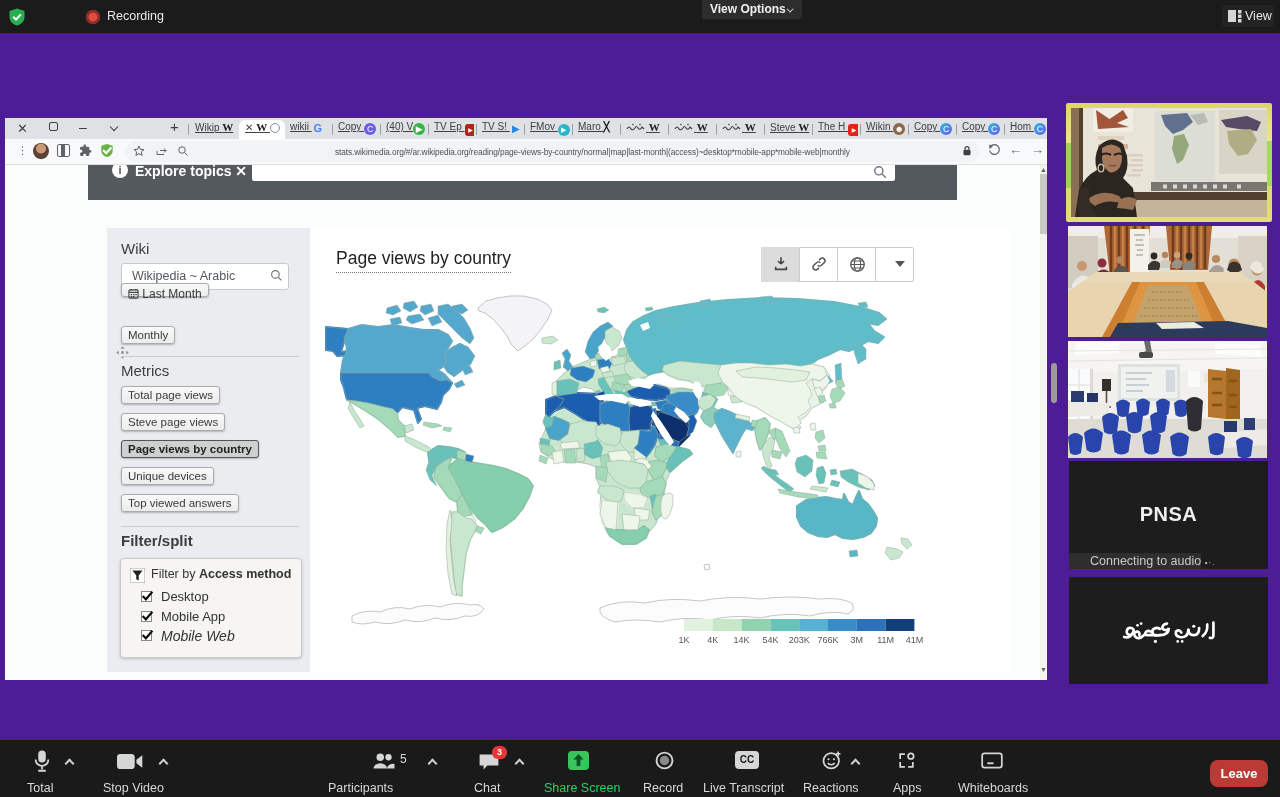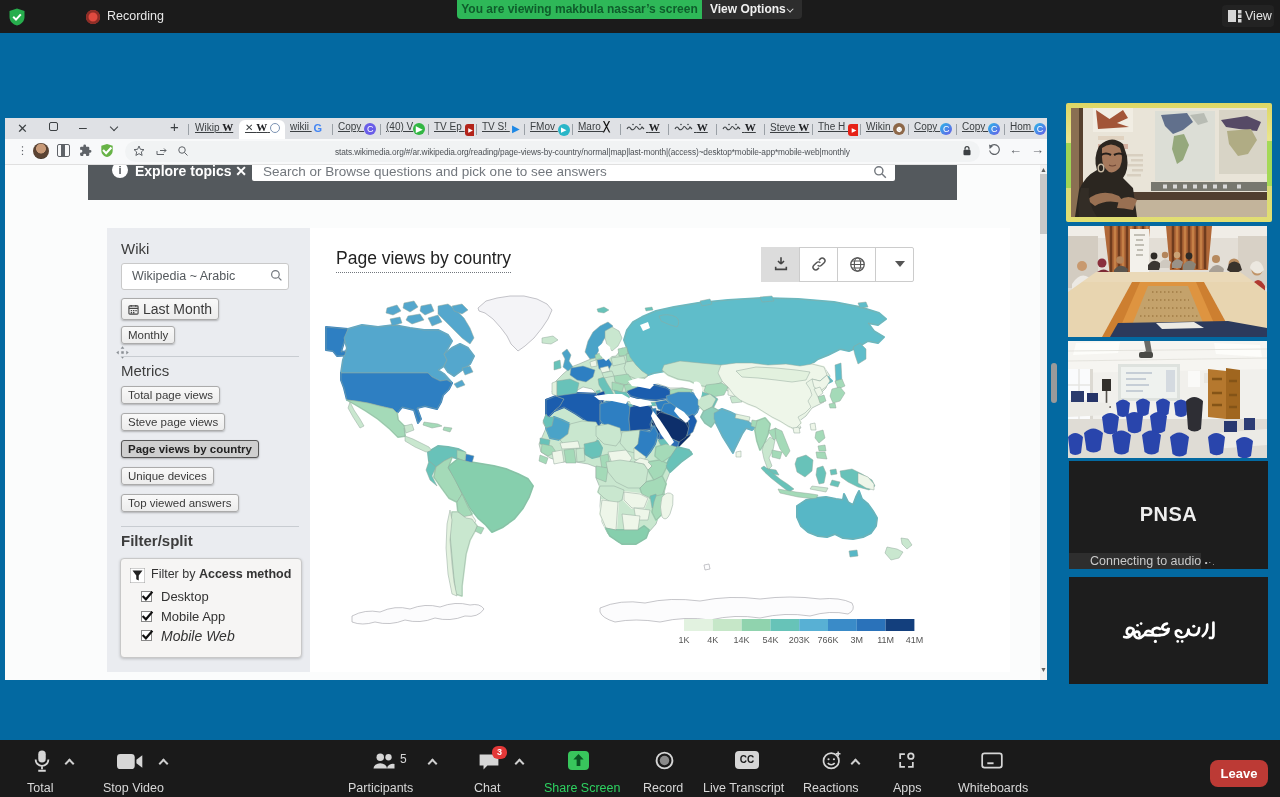--- a/index.html
+++ b/index.html
@@ -1,31 +1,30 @@
 <!DOCTYPE html>
 <html><head>
 <meta charset="utf-8">
 <style>
   * { margin:0; padding:0; box-sizing:border-box; }
   html,body { width:1280px; height:797px; overflow:hidden; background:#121212; font-family:"Liberation Sans", sans-serif; }
-  #stage { position:relative; width:1280px; height:797px; background:#0369a1; }
+  #stage { position:relative; width:1280px; height:797px; background:#4c1d95; }
   .abs { position:absolute; }
 </style>
 </head>
 <body>
 <div id="stage">
 
   <div class="abs" style="left:0;top:0;width:1280px;height:33px;background:#1b1b1b;"></div>
   <svg class="abs" style="left:8px;top:8px" width="18" height="18" viewBox="0 0 18 18">
     <path d="M9 0.5 L16.5 3 L16.5 9 C16.5 13.5 13 16.5 9 17.5 C5 16.5 1.5 13.5 1.5 9 L1.5 3 Z" fill="#27ae4d"></path>
     <path d="M5.2 8.8 L8 11.6 L12.8 6.4" stroke="#fff" stroke-width="2" fill="none"></path>
   </svg>
   <div class="abs" style="left:86px;top:10px;width:14px;height:14px;border-radius:50%;background:#e04a3f;box-shadow:inset 0 0 0 2.5px #8d2d26;"></div>
   <div class="abs" style="left:107px;top:9px;color:#e8e8e8;font-size:12.5px;">Recording</div>
-  <div class="abs" style="left:457px;top:0;width:245px;height:19px;background:#2eb858;border-radius:0 0 0 4px;color:#0e5d2b;font-weight:bold;font-size:12px;text-align:center;line-height:19px;white-space:nowrap;overflow:hidden;">You are viewing makbula nassar’s screen</div>
   <div class="abs" style="left:702px;top:0;width:100px;height:19px;background:#2d2d2d;border-radius:0 0 4px 0;color:#f0f0f0;font-weight:bold;font-size:12px;text-align:center;line-height:19px;">View Options <span style="display:inline-block;width:5px;height:5px;border-left:1.6px solid #ddd;border-bottom:1.6px solid #ddd;transform:rotate(-45deg) translateY(-2px);"></span></div>
   <div class="abs" style="left:1222px;top:5px;width:52px;height:22px;background:#232323;border-radius:4px;"></div>
   <svg class="abs" style="left:1228px;top:9px" width="14" height="14" viewBox="0 0 14 14">
     <rect x="0" y="1" width="8" height="12" fill="#d6d6d6"></rect>
     <rect x="10" y="1" width="3.5" height="3.5" fill="#d6d6d6"></rect>
     <rect x="10" y="5.5" width="3.5" height="3.5" fill="#d6d6d6"></rect>
     <rect x="10" y="10" width="3.5" height="3.5" fill="#d6d6d6"></rect>
   </svg>
   <div class="abs" style="left:1245px;top:9px;color:#e4e4e4;font-size:12.5px;">View</div>
 
@@ -130,39 +129,38 @@
       </svg>
     <div class="abs" style="left:1004px;top:24px;color:#5f6368;font-size:13px;">←</div>
     <div class="abs" style="left:1026px;top:24px;color:#5f6368;font-size:13px;">→</div>
 
     <div class="abs" id="page" style="left:0;top:47px;width:1035px;height:515px;background:#fbfcfc;overflow:hidden;">
 
       <div class="abs" style="left:83px;top:0;width:869px;height:35px;background:#54595d;"></div>
       <div class="abs" style="left:107px;top:-3px;width:16px;height:16px;border-radius:50%;background:#fff;color:#54595d;font-size:11px;font-weight:bold;text-align:center;line-height:16px;">i</div>
       <div class="abs" style="left:130px;top:-2px;color:#fff;font-weight:bold;font-size:14px;">Explore topics <span style="font-weight:bold">✕</span></div>
       <div class="abs" style="left:247px;top:-8px;width:643px;height:24px;background:#fff;border-radius:2px;"></div>
-      <div class="abs" style="left:258px;top:-1px;color:#72777d;font-size:13.5px;">Search or Browse questions and pick one to see answers</div>
       <svg class="abs" style="left:868px;top:0px" width="14" height="14" viewBox="0 0 24 24">
           <circle cx="10" cy="10" r="7" fill="none" stroke="#72777d" stroke-width="2.4"></circle>
           <path d="M15.5 15.5 L22 22" stroke="#72777d" stroke-width="2.4"></path>
         </svg>
 
       <div class="abs" id="sidebar" style="left:102px;top:63px;width:203px;height:444px;background:#eaecf0;">
         <style>
           .sbtn { position:absolute; left:14px; height:18px; background:linear-gradient(#f9f9f9,#ececec); border:1px solid #ababab; border-radius:3px; box-shadow:0 1px 2px rgba(0,0,0,0.25); font-size:11.5px; color:#3a3a3a; line-height:16px; padding:0 6px; white-space:nowrap; }
           .shead { position:absolute; left:14px; color:#3d3d3d; font-size:15px; }
         </style>
         <div class="shead" style="top:12px;text-align:center;">Wiki</div>
         <div class="abs" style="left:14px;top:35px;width:168px;height:27px;background:#fff;border:1px solid #c9c9c9;border-radius:3px;"></div>
         <div class="abs" style="left:25px;top:41px;font-size:12.5px;color:#54595d;">Wikipedia ~ Arabic</div>
         <svg class="abs" style="left:163px;top:41px" width="13" height="13" viewBox="0 0 24 24">
             <circle cx="10" cy="10" r="7" fill="none" stroke="#72777d" stroke-width="2.2"></circle>
             <path d="M15.5 15.5 L21 21" stroke="#72777d" stroke-width="2.2"></path>
           </svg>
-        <div class="sbtn" style="top:70px;height:22px;line-height:20px;font-size:14px;"><svg width="11" height="11" viewBox="0 0 24 24" style="vertical-align:-1px">
+        <div class="sbtn" style="top:55px;height:14px;line-height:20px;font-size:12px;"><svg width="11" height="11" viewBox="0 0 24 24" style="vertical-align:-1px">
               <rect x="2" y="4" width="20" height="18" rx="2" fill="none" stroke="#444" stroke-width="2.4"></rect>
               <path d="M2 9.5h20M7 2v4M17 2v4" stroke="#444" stroke-width="2.4"></path>
               <path d="M6 13h3v3H6zM11 13h3v3h-3zM16 13h3v3h-3zM6 17.5h3v3H6zM11 17.5h3v3h-3z" fill="#444" stroke="none"></path>
             </svg> Last Month</div>
         <div class="sbtn" style="top:98px;">Monthly</div>
         <svg class="abs" style="left:8px;top:117px" width="15" height="15" viewBox="0 0 24 24">
             <path fill="#8a8f94" d="M12 2l3 4h-6zM12 22l-3-4h6zM2 12l4-3v6zM22 12l-4 3v-6zM10 10h4v4h-4z"></path>
           </svg>
         <div class="abs" style="left:14px;top:128px;width:178px;height:1px;background:#c8ccd1;"></div>
         <div class="shead" style="top:134px;">Metrics</div>
@@ -681,21 +679,21 @@
     <div class="tlabel" style="left:103px;">Stop Video</div>
 
     <svg class="abs" style="left:372px;top:12px" width="24" height="18" viewBox="0 0 32 24">
       <circle cx="11" cy="7" r="5" fill="#d6d6d6"></circle>
       <path d="M2 22 a9 7 0 0 1 18 0 Z" fill="#d6d6d6"></path>
       <circle cx="22" cy="7" r="4.2" fill="#d6d6d6"></circle>
       <path d="M20 22 a8 6.5 0 0 1 10 -6 L30 22 Z" fill="#d6d6d6"></path>
     </svg>
     <div class="abs" style="left:400px;top:12px;color:#d6d6d6;font-size:12px;">5</div>
     <div class="chev" style="left:429px;"></div>
-    <div class="tlabel" style="left:348px;">Participants</div>
+    <div class="tlabel" style="left:328px;">Participants</div>
 
     <svg class="abs" style="left:478px;top:13px" width="22" height="18" viewBox="0 0 28 23">
       <path d="M2 2 h24 v14 h-14 l-5 5 v-5 h-5 Z" fill="#d6d6d6"></path>
     </svg>
     <div class="abs" style="left:492px;top:6px;width:15px;height:13px;background:#e33838;border-radius:6px;color:#fff;font-size:9px;font-weight:bold;text-align:center;line-height:13px;">3</div>
     <div class="chev" style="left:516px;"></div>
     <div class="tlabel" style="left:474px;">Chat</div>
 
     <div class="abs" style="left:568px;top:11px;width:21px;height:19px;background:#38c65c;border-radius:4px;"></div>
     <svg class="abs" style="left:572px;top:13px" width="13" height="15" viewBox="0 0 14 16">

